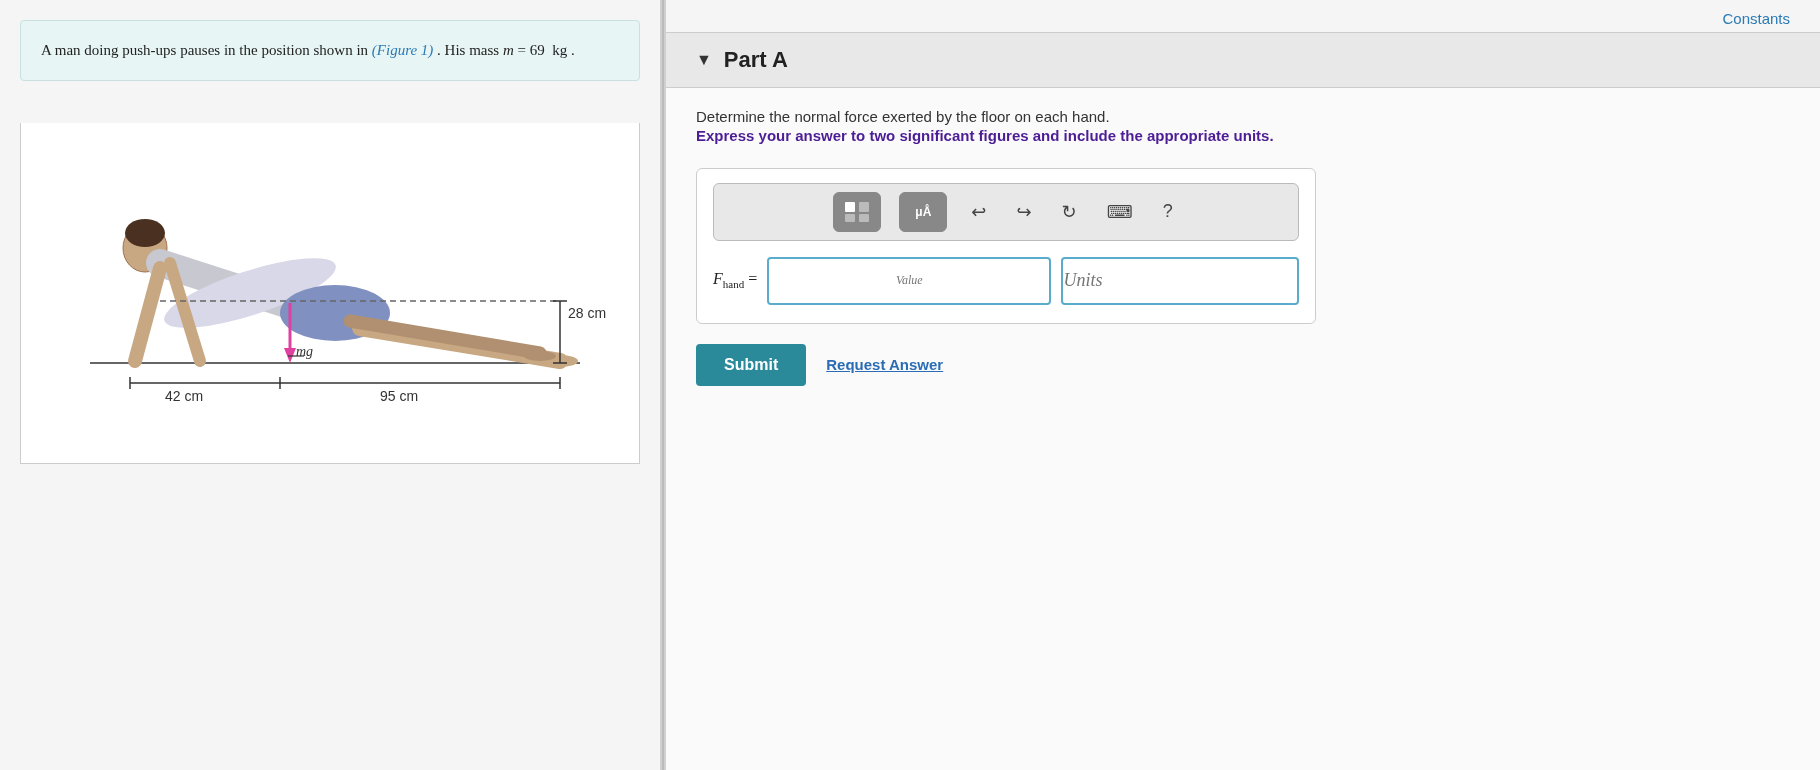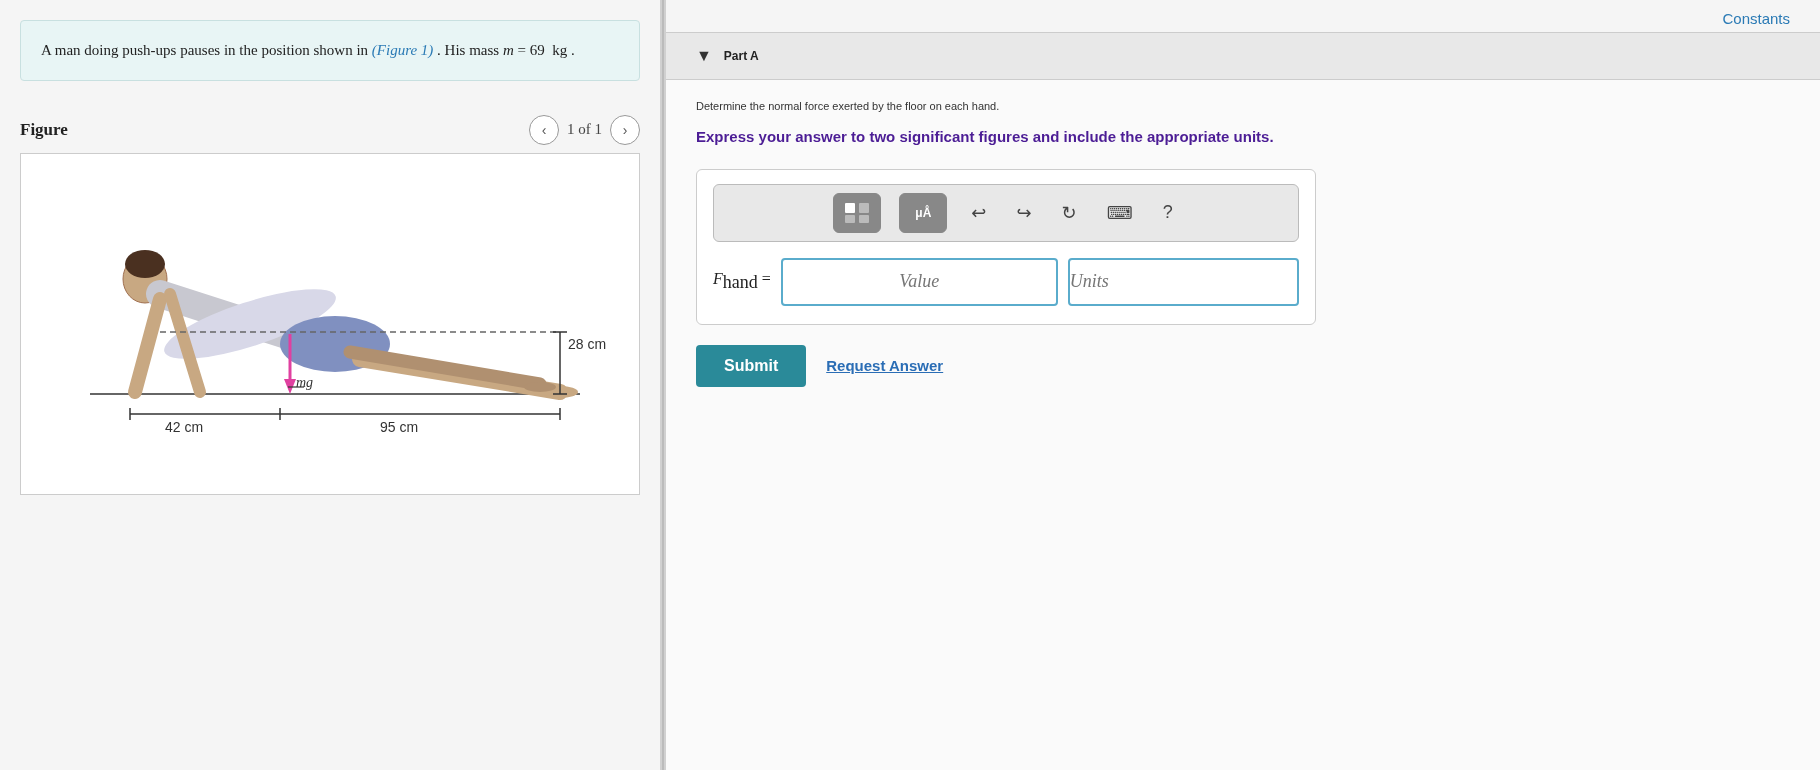--- a/index.html
+++ b/index.html
@@ -12,21 +12,21 @@
       display: flex;
     }
 
     
     .left-panel {
       width: 660px;
       background: #f5f5f5;
       padding: 20px 20px 0 20px;
       display: flex;
       flex-direction: column;
-      gap: 4px;
+      gap: 12px;
     }
 
     .problem-statement {
       background: #e8f5f5;
       border: 1px solid #c8e0e0;
       border-radius: 4px;
       padding: 18px 20px;
       font-size: 15px;
       line-height: 1.5;
       color: #222;
@@ -144,35 +144,35 @@
       border-bottom: 1px solid #ccc;
     }
 
     .part-arrow {
       font-size: 16px;
       color: #333;
     }
 
     .part-title {
       font-weight: bold;
-      font-size: 12px;
+      font-size: 22px;
       color: #222;
       font-family: Arial, sans-serif;
     }
 
     .part-content {
       padding: 20px 30px;
       background: #fafafa;
       flex: 1;
     }
 
     .part-description {
-      font-size: 11px;
+      font-size: 15px;
       color: #333;
-      margin-bottom: 14px;
+      margin-bottom: 0;
       font-family: Arial, sans-serif;
     }
 
     .part-instruction {
       font-size: 15px;
       color: #4c1d95;
       font-weight: bold;
       font-family: Arial, sans-serif;
       margin-bottom: 20px;
       line-height: 1.5;
@@ -237,29 +237,29 @@
     }
 
     .f-label {
       font-family: Georgia, serif;
       font-size: 16px;
       color: #222;
       white-space: nowrap;
     }
 
     .f-label sub {
-      font-size: 18px;
+      font-size: 11px;
     }
 
     .answer-input {
       flex: 1.2;
       height: 48px;
       border: 2px solid #5aaccc;
       border-radius: 4px;
-      font-size: 18px;
+      font-size: 12px;
       font-style: italic;
       color: #4c1d95;
       text-align: center;
       font-family: Georgia, serif;
       background: white;
       outline: none;
     }
 
     .units-input {
       flex: 1;
@@ -310,28 +310,20 @@
   <div class="problem-statement">
     <span>A man doing push-ups pauses in the position shown in</span>
     <span class="figure-link">(Figure 1)</span>
     <span>. His mass</span>
     <i> m</i>
     <span>= 69</span>
     &nbsp;<span>kg</span> .
   </div>
 
   <div class="figure-section">
-    <div class="figure-header">
-      <span class="figure-title">Figure</span>
-      <div class="figure-nav">
-        <button class="nav-btn">‹</button>
-        <span class="figure-count">1 of 1</span>
-        <button class="nav-btn">›</button>
-      </div>
-    </div>
     <div class="figure-image-area">
 
       <svg class="pushup-svg" width="560" height="290" viewBox="0 0 560 290">
 
         <line x1="40" y1="220" x2="530" y2="220" stroke="#333" stroke-width="1.5"></line>
 
         <ellipse cx="95" cy="105" rx="22" ry="24" fill="#c8a882" stroke="#a07050" stroke-width="1"></ellipse>
 
         <ellipse cx="95" cy="90" rx="20" ry="14" fill="#4a3020"></ellipse>
 

